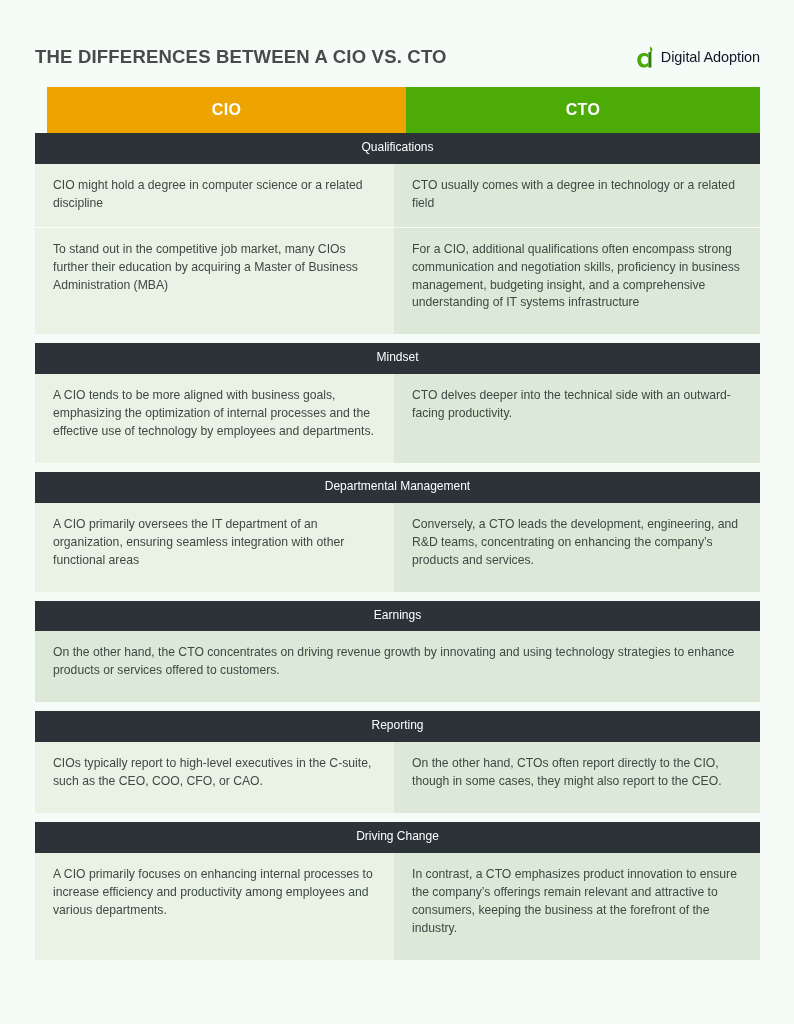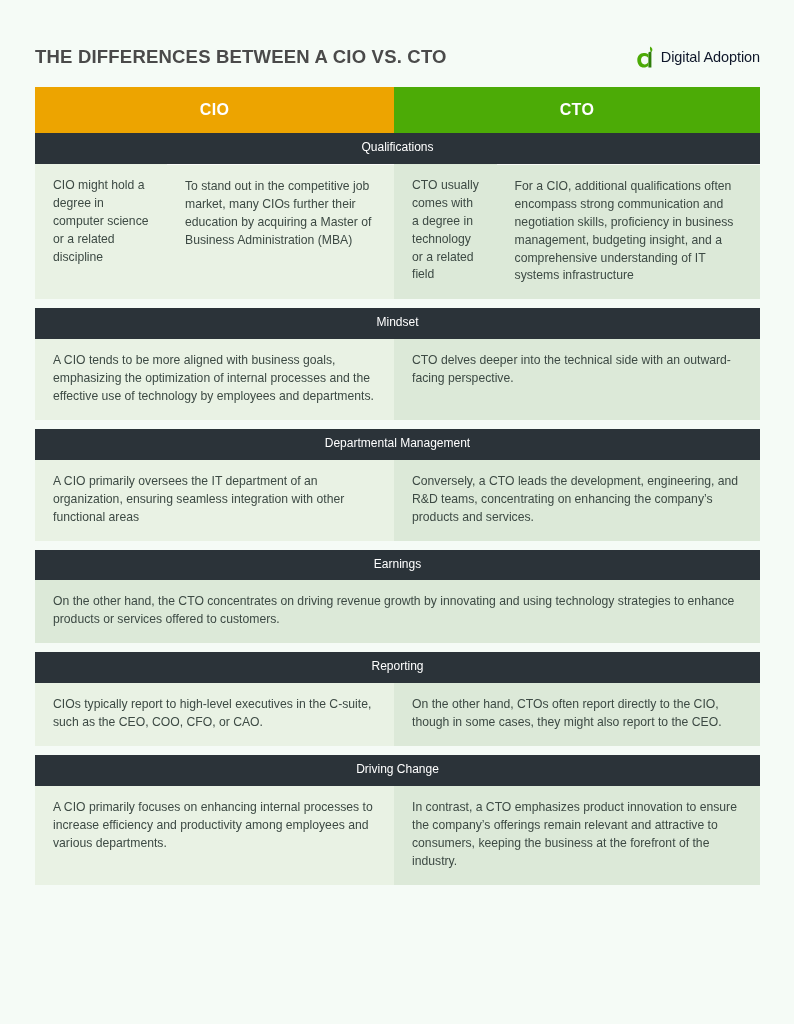--- a/index.html
+++ b/index.html
@@ -60,20 +60,21 @@
   .compare-table {
     position: absolute;
     top: 87px;
     left: 35px;
     width: 725px;
   }
 
   .col-head-row {
     display: flex;
     height: 46px;
+    margin-left: 12px;
   }
 
   .col-head {
     flex: 0 0 359px;
     display: flex;
     align-items: center;
     justify-content: center;
     color: #FFFFFF;
     font-size: 16px;
     font-weight: bold;
@@ -94,20 +95,21 @@
     line-height: 1.15;
   }
 
   .section-body {
     display: flex;
     align-items: stretch;
   }
 
   .cell-col {
     display: flex;
+    flex-direction: column;
   }
 
   .cell-col.left {
     flex: 0 0 359px;
     background: #E9F2E4;
   }
 
   .cell-col.right {
     flex: 1 1 auto;
     background: #DCE9D8;
@@ -169,21 +171,21 @@
   <div class="section-gap"></div>
 
   <div>
     <div class="section-band">Mindset</div>
     <div class="section-body">
       <div class="cell-col left">
         <div class="cell">A CIO tends to be more aligned with business goals, emphasizing the optimization of internal processes and the effective use of technology by employees and departments.</div>
         <div class="cell-spacer"></div>
       </div>
       <div class="cell-col right">
-        <div class="cell">CTO delves deeper into the technical side with an outward-facing perspective.</div>
+        <div class="cell">CTO delves deeper into the technical side with an outward-facing productivity.</div>
         <div class="cell-spacer"></div>
       </div>
     </div>
   </div>
 
   <div class="section-gap"></div>
 
   <div>
     <div class="section-band">Departmental Management</div>
     <div class="section-body">

